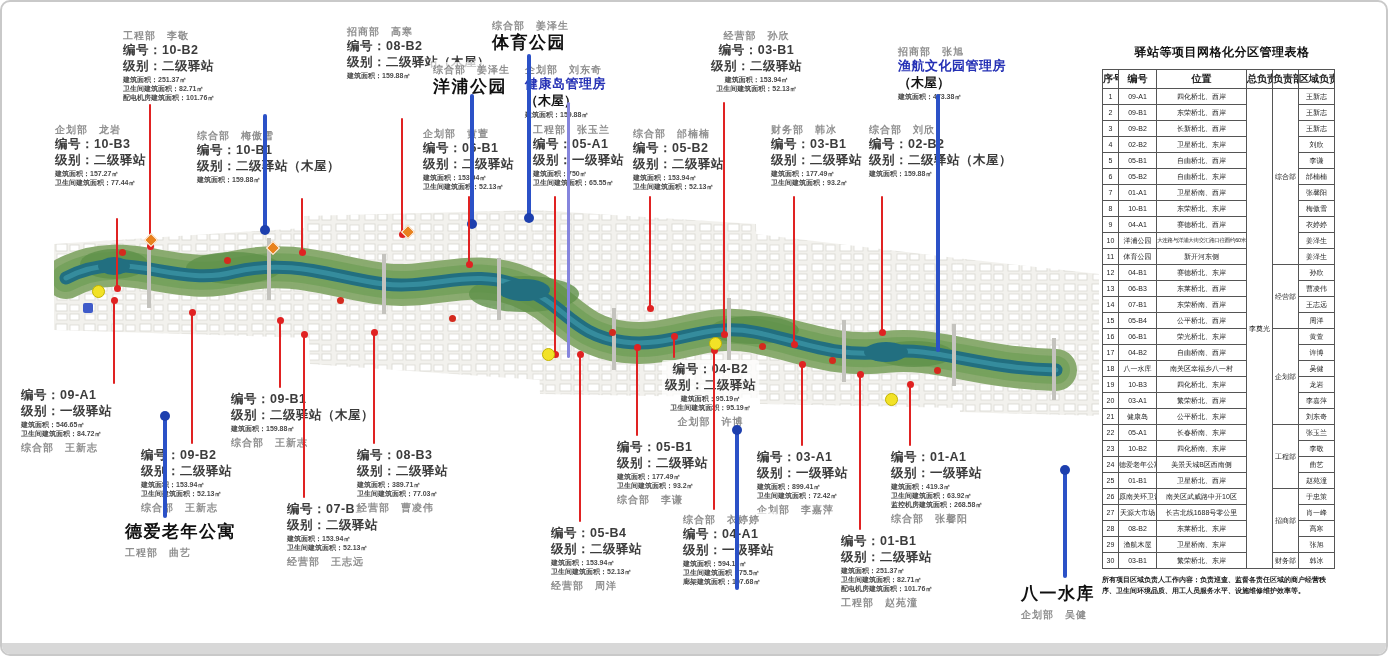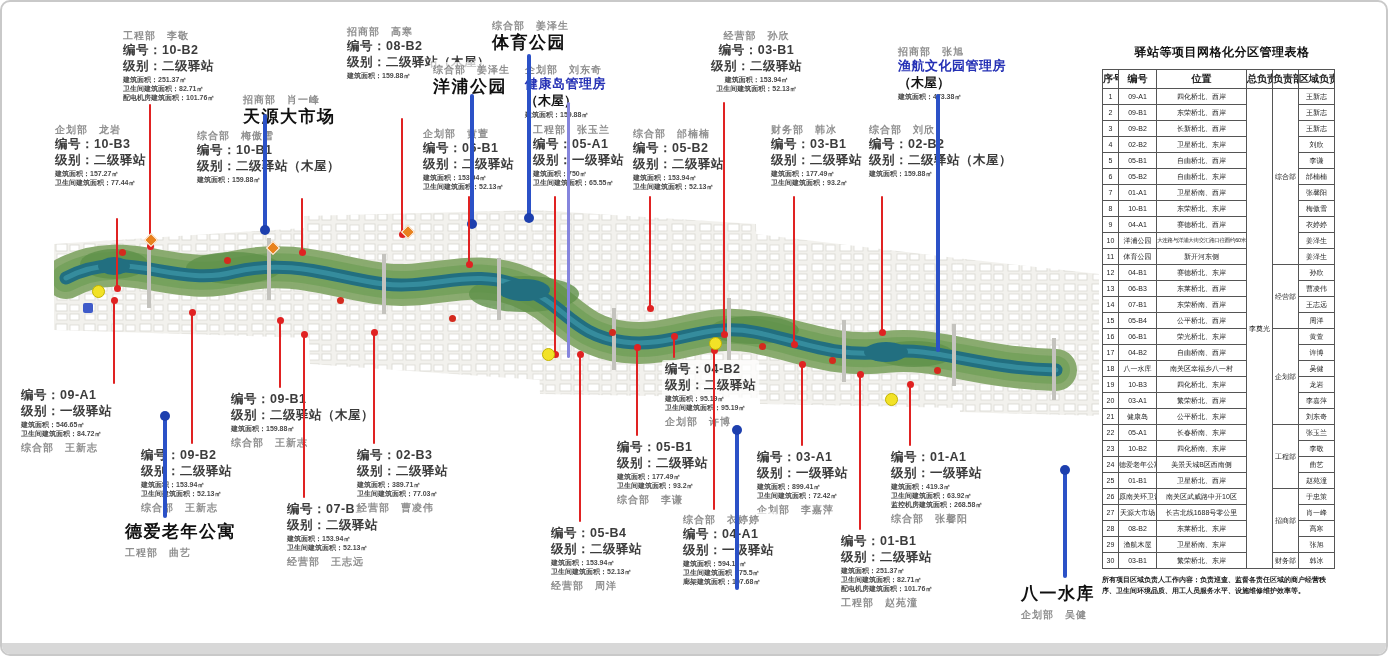--- a/index.html
+++ b/index.html
@@ -172,24 +172,20 @@
     </div>
   <div id="callouts">
       <div class="callout" style="left: 118px; top: 26px;">
         <div class="c-dept">工程部　李敬</div>
         <div class="c-code">编号：10-B2</div>
         <div class="c-code">级别：二级驿站</div>
         <div class="c-metric">建筑面积：251.37㎡</div>
         <div class="c-metric">卫生间建筑面积：82.71㎡</div>
         <div class="c-metric">配电机房建筑面积：101.76㎡</div>
       </div>
-      <div class="callout" style="left: 238px; top: 90px;">
-        <div class="c-dept">招商部　肖一峰</div>
-        <div class="c-title">天源大市场</div>
-      </div>
       <div class="callout" style="left: 342px; top: 22px;">
         <div class="c-dept">招商部　高寒</div>
         <div class="c-code">编号：08-B2</div>
         <div class="c-code">级别：二级驿站（木屋）</div>
         <div class="c-metric">建筑面积：159.88㎡</div>
       </div>
       <div class="callout" style="left: 487px; top: 16px;">
         <div class="c-dept">综合部　姜泽生</div>
         <div class="c-title">体育公园</div>
       </div>
@@ -292,41 +288,41 @@
         <div class="c-dept c-below">综合部　王新志</div>
       </div>
       <div class="callout" style="left: 282px; top: 498px;">
         <div class="c-code">编号：07-B1</div>
         <div class="c-code">级别：二级驿站</div>
         <div class="c-metric">建筑面积：153.94㎡</div>
         <div class="c-metric">卫生间建筑面积：52.13㎡</div>
         <div class="c-dept c-below">经营部　王志远</div>
       </div>
       <div class="callout" style="left: 352px; top: 444px;">
-        <div class="c-code">编号：02-B3</div>
+        <div class="c-code">编号：08-B3</div>
         <div class="c-code">级别：二级驿站</div>
         <div class="c-metric">建筑面积：389.71㎡</div>
         <div class="c-metric">卫生间建筑面积：77.03㎡</div>
         <div class="c-dept c-below">经营部　曹凌伟</div>
       </div>
       <div class="callout" style="left: 546px; top: 522px;">
         <div class="c-code">编号：05-B4</div>
         <div class="c-code">级别：二级驿站</div>
         <div class="c-metric">建筑面积：153.94㎡</div>
         <div class="c-metric">卫生间建筑面积：52.13㎡</div>
         <div class="c-dept c-below">经营部　周洋</div>
       </div>
       <div class="callout" style="left: 612px; top: 436px;">
         <div class="c-code">编号：05-B1</div>
         <div class="c-code">级别：二级驿站</div>
         <div class="c-metric">建筑面积：177.49㎡</div>
         <div class="c-metric">卫生间建筑面积：93.2㎡</div>
         <div class="c-dept c-below">综合部　李谦</div>
       </div>
-      <div class="callout" style="left: 660px; top: 358px;">
+      <div class="callout" style="left: 660px; top: 358px; text-align: center;">
         <div class="c-code">编号：04-B2</div>
         <div class="c-code">级别：二级驿站</div>
         <div class="c-metric">建筑面积：95.19㎡</div>
         <div class="c-metric">卫生间建筑面积：95.19㎡</div>
         <div class="c-dept c-below">企划部　许博</div>
       </div>
       <div class="callout" style="left: 752px; top: 446px;">
         <div class="c-code">编号：03-A1</div>
         <div class="c-code">级别：一级驿站</div>
         <div class="c-metric">建筑面积：899.41㎡</div>

